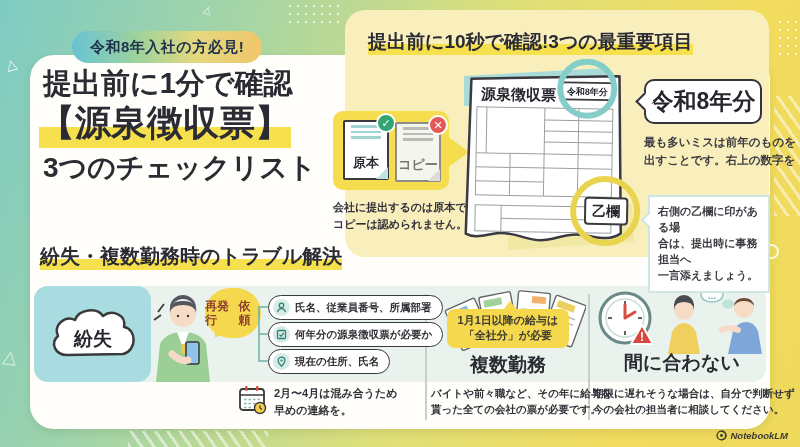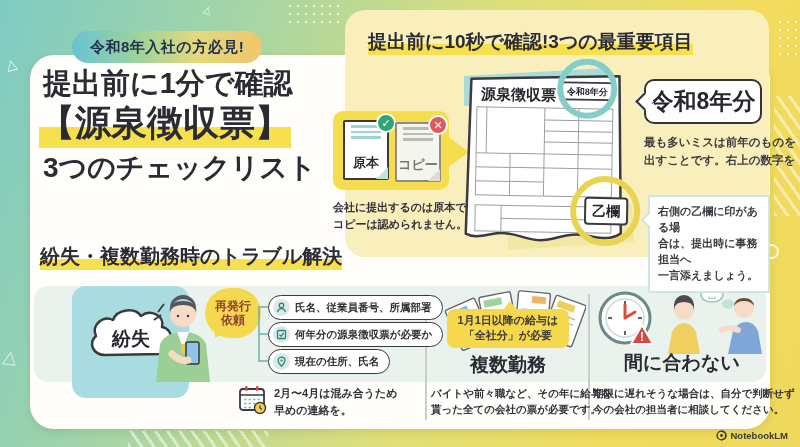--- a/index.html
+++ b/index.html
@@ -56,43 +56,43 @@
     border-left:2.5px solid #33333a; border-bottom:2.5px solid #33333a; transform:rotate(45deg);}
   .year-note{ left:644px; top:134px; font-size:11.5px; line-height:1.55; font-weight:800; color:#3a3a40; z-index:5;}
   .otsu-bubble{ left:648px; top:195px; width:122px; background:#fff; border:2px solid #cfe7e3;
     border-radius:0; padding:7px 8px; font-size:11px; line-height:1.45; font-weight:800; color:#3a3a40; z-index:5;}
   .otsu-bubble .tail{ position:absolute; left:-7px; top:18px; width:10px; height:10px; background:#fff;
     border-left:2px solid #cfe7e3; border-bottom:2px solid #cfe7e3; transform:rotate(45deg);}
 
   
   .tr-header{ left:40px; top:243px; font-size:20px; font-weight:900; color:#2b2b33; z-index:4; white-space:nowrap;}
   .band{ left:34px; top:286px; width:732px; height:96px; background:#e9f2ec; border-radius:14px; z-index:3;}
-  .lostbox{ left:34px; top:286px; width:117px; height:112px; background:#a9dce0; border-radius:14px; z-index:4;margin-left:38px;}
+  .lostbox{ left:34px; top:286px; width:117px; height:96px; background:#a9dce0; border-radius:14px; z-index:4;}
   .divider{ width:1.5px; background:#c8cfc9; z-index:4;}
   .refill-bubble{ left:205px; top:288px; width:56px; height:50px; background:#f6d84e; border-radius:26px;
-    display:flex; flex-direction:column; align-items:center; justify-content:center;
+    display:flex; flex-direction:row; align-items:center; justify-content:center;
     font-size:12px; line-height:1.2; font-weight:900; color:#8a4030; z-index:5;}
   .refill-bubble .tail{ position:absolute; left:4px; bottom:-7px; width:0; height:0;
     border:7px solid transparent; border-top:11px solid #f6d84e; transform:rotate(28deg);}
   .pill{ position:absolute; display:inline-flex; align-items:center; gap:5px; height:25px;
     padding:0 10px 0 4px; background:#fff; border:1.6px solid #3a3a3a; border-radius:13px;
     font-size:10.5px; font-weight:800; color:#2e2e34; z-index:5; white-space:nowrap;}
   .pill .picon{ width:17px; height:17px; border-radius:50%; background:#d7ece7;
     display:flex; align-items:center; justify-content:center;}
   .cal-note, .multi-note, .late-note{ font-size:11px; line-height:1.5; font-weight:800; color:#33323a; z-index:5;}
   .multi-note,.late-note{ font-size:10.5px;}
   .col-head{ font-size:19px; font-weight:900; color:#2b2b33; text-align:center; z-index:5;}
   .multi-bubble{ left:447px; top:309px; width:122px; background:#f6d84e; border-radius:8px;
     padding:4px 2px; text-align:center; font-size:11px; line-height:1.4; font-weight:900; color:#3a3a33; z-index:6;}
   .multi-bubble .tail{ position:absolute; top:-8px; left:56px; width:0; height:0;
     border-left:7px solid transparent; border-right:7px solid transparent; border-bottom:9px solid #f6d84e;}
 
   
   .brand{ right:12px; top:430px; display:flex; align-items:center; gap:3px;
-    font-size:9.5px; font-weight:700; color:#3b3b30; z-index:5;}
+    font-size:9.5px; font-weight:700; color:#3b3b30; z-index:5;font-style:italic;}
   .deco-tri{ color:rgba(255,255,255,.85); font-weight:400; z-index:1;}
   .dots{ background-image:radial-gradient(rgba(255,255,255,.75) 1.2px, transparent 1.4px);
     background-size:8px 8px; z-index:1;}
   .stripes{ background:repeating-linear-gradient(55deg, rgba(255,255,255,.5) 0 3px, transparent 3px 10px); z-index:1;}
   .ring-deco{ width:15px; height:15px; border:2px solid rgba(255,255,255,.85); border-radius:50%; z-index:1;}
 </style>
 </head>
 <body>
 
 <div class="canvas">

